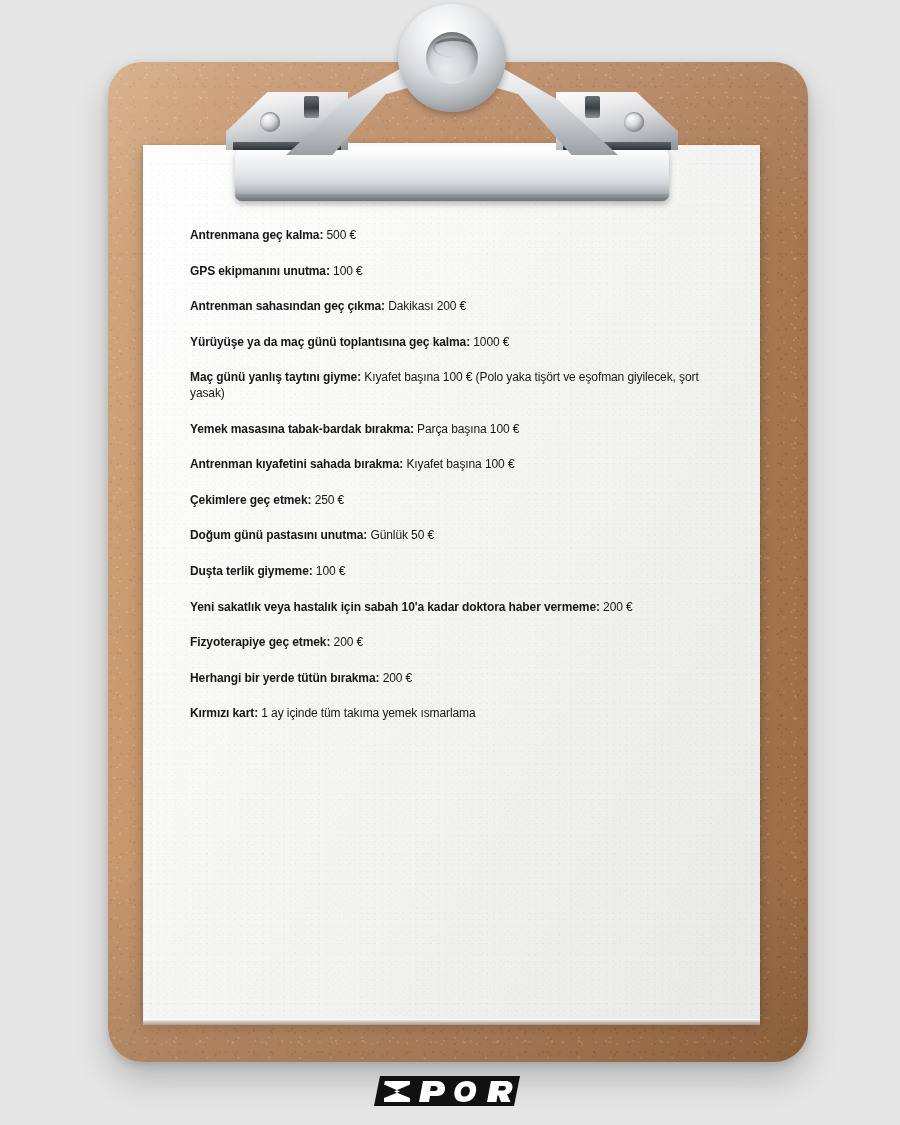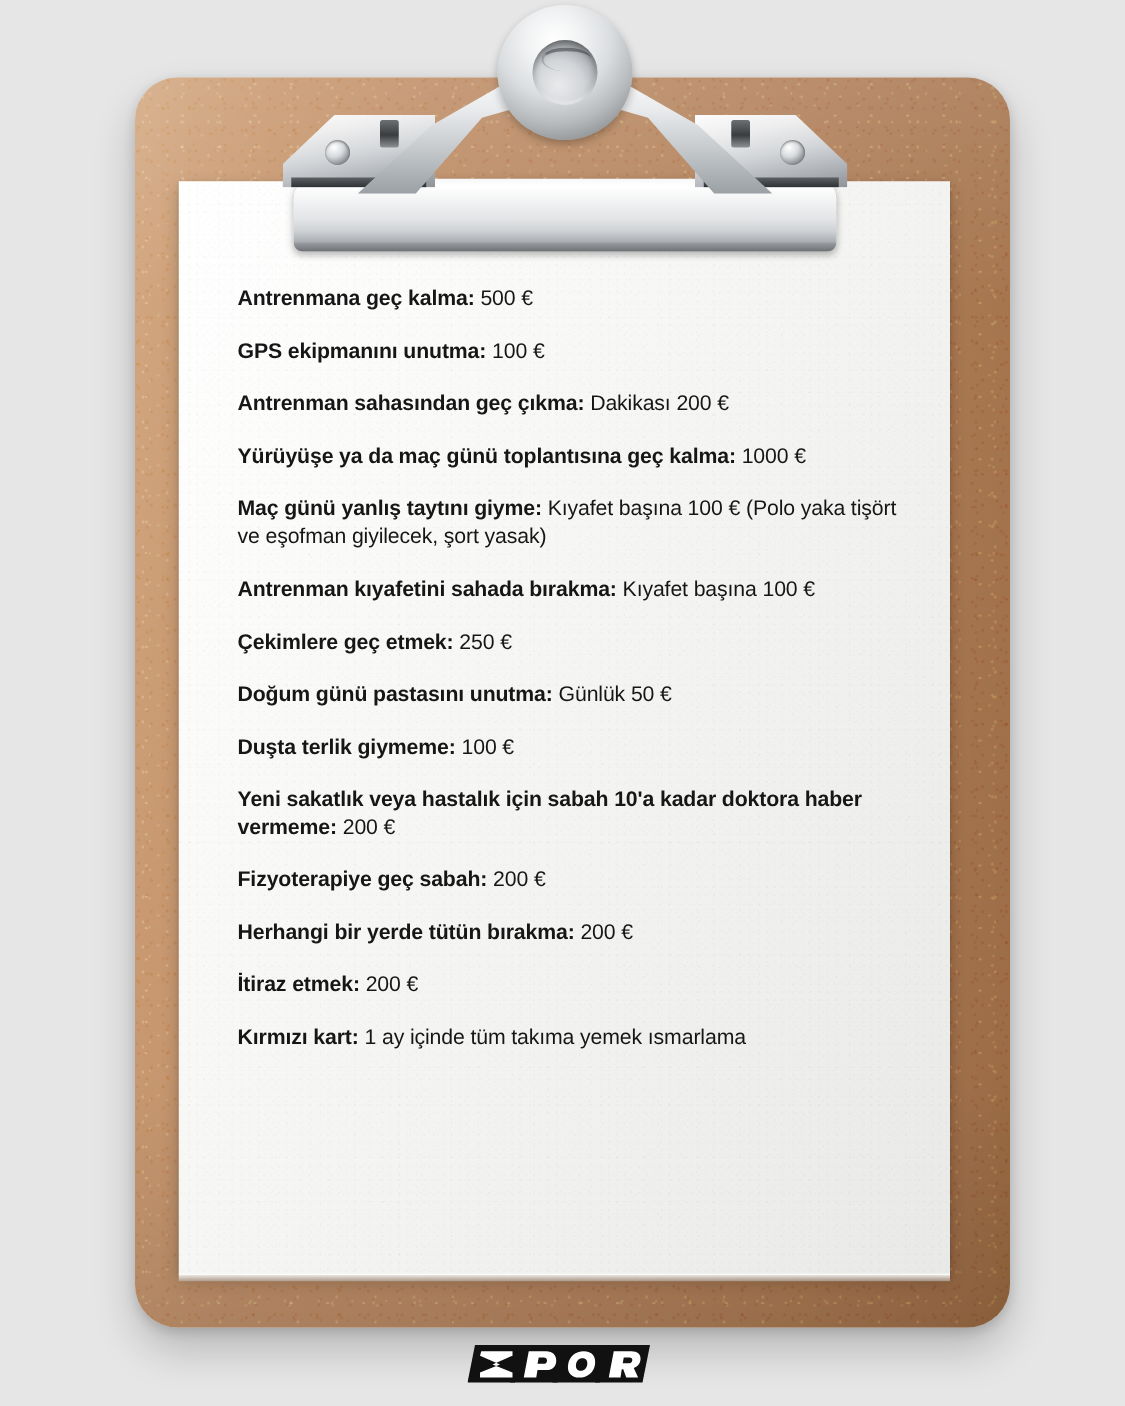--- a/index.html
+++ b/index.html
@@ -163,21 +163,21 @@
   .badge{position:absolute;left:651px;top:214px;width:76px;height:84px;}
 
   
   .list{
     position:absolute;
     left:190px; top:228px;
     width:545px;
   }
   .rule{
     color:#161616;
-    font-size:17px;
+    font-size:12px;
     line-height:1.30;
     margin:0 0 20px 0;
     letter-spacing:-0.1px;
   }
   .rule:last-child{margin-bottom:0;}
   .rule .lbl{font-weight:bold;}
   .rule .val{font-weight:normal;}
 
   
   .logo{
@@ -213,49 +213,49 @@
       </p>
       <p class="rule">
         <span class="lbl">Yürüyüşe ya da maç günü toplantısına geç kalma:</span>
         <span class="val">1000 €</span>
       </p>
       <p class="rule">
         <span class="lbl">Maç günü yanlış taytını giyme:</span>
         <span class="val">Kıyafet başına 100 € (Polo yaka tişört ve eşofman giyilecek, şort yasak)</span>
       </p>
       <p class="rule">
+        <span class="lbl">Yemek masasına tabak-bardak bırakma:</span>
+        <span class="val">Parça başına 100 €</span>
+      </p>
+      <p class="rule">
         <span class="lbl">Antrenman kıyafetini sahada bırakma:</span>
         <span class="val">Kıyafet başına 100 €</span>
       </p>
       <p class="rule">
         <span class="lbl">Çekimlere geç etmek:</span>
         <span class="val">250 €</span>
       </p>
       <p class="rule">
         <span class="lbl">Doğum günü pastasını unutma:</span>
         <span class="val">Günlük 50 €</span>
       </p>
       <p class="rule">
         <span class="lbl">Duşta terlik giymeme:</span>
         <span class="val">100 €</span>
       </p>
       <p class="rule">
         <span class="lbl">Yeni sakatlık veya hastalık için sabah 10'a kadar doktora haber vermeme:</span>
         <span class="val">200 €</span>
       </p>
       <p class="rule">
-        <span class="lbl">Fizyoterapiye geç sabah:</span>
+        <span class="lbl">Fizyoterapiye geç etmek:</span>
         <span class="val">200 €</span>
       </p>
       <p class="rule">
         <span class="lbl">Herhangi bir yerde tütün bırakma:</span>
-        <span class="val">200 €</span>
-      </p>
-      <p class="rule">
-        <span class="lbl">İtiraz etmek:</span>
         <span class="val">200 €</span>
       </p>
       <p class="rule">
         <span class="lbl">Kırmızı kart:</span>
         <span class="val">1 ay içinde tüm takıma yemek ısmarlama</span>
       </p>
 
     </div>
   </div>
 

